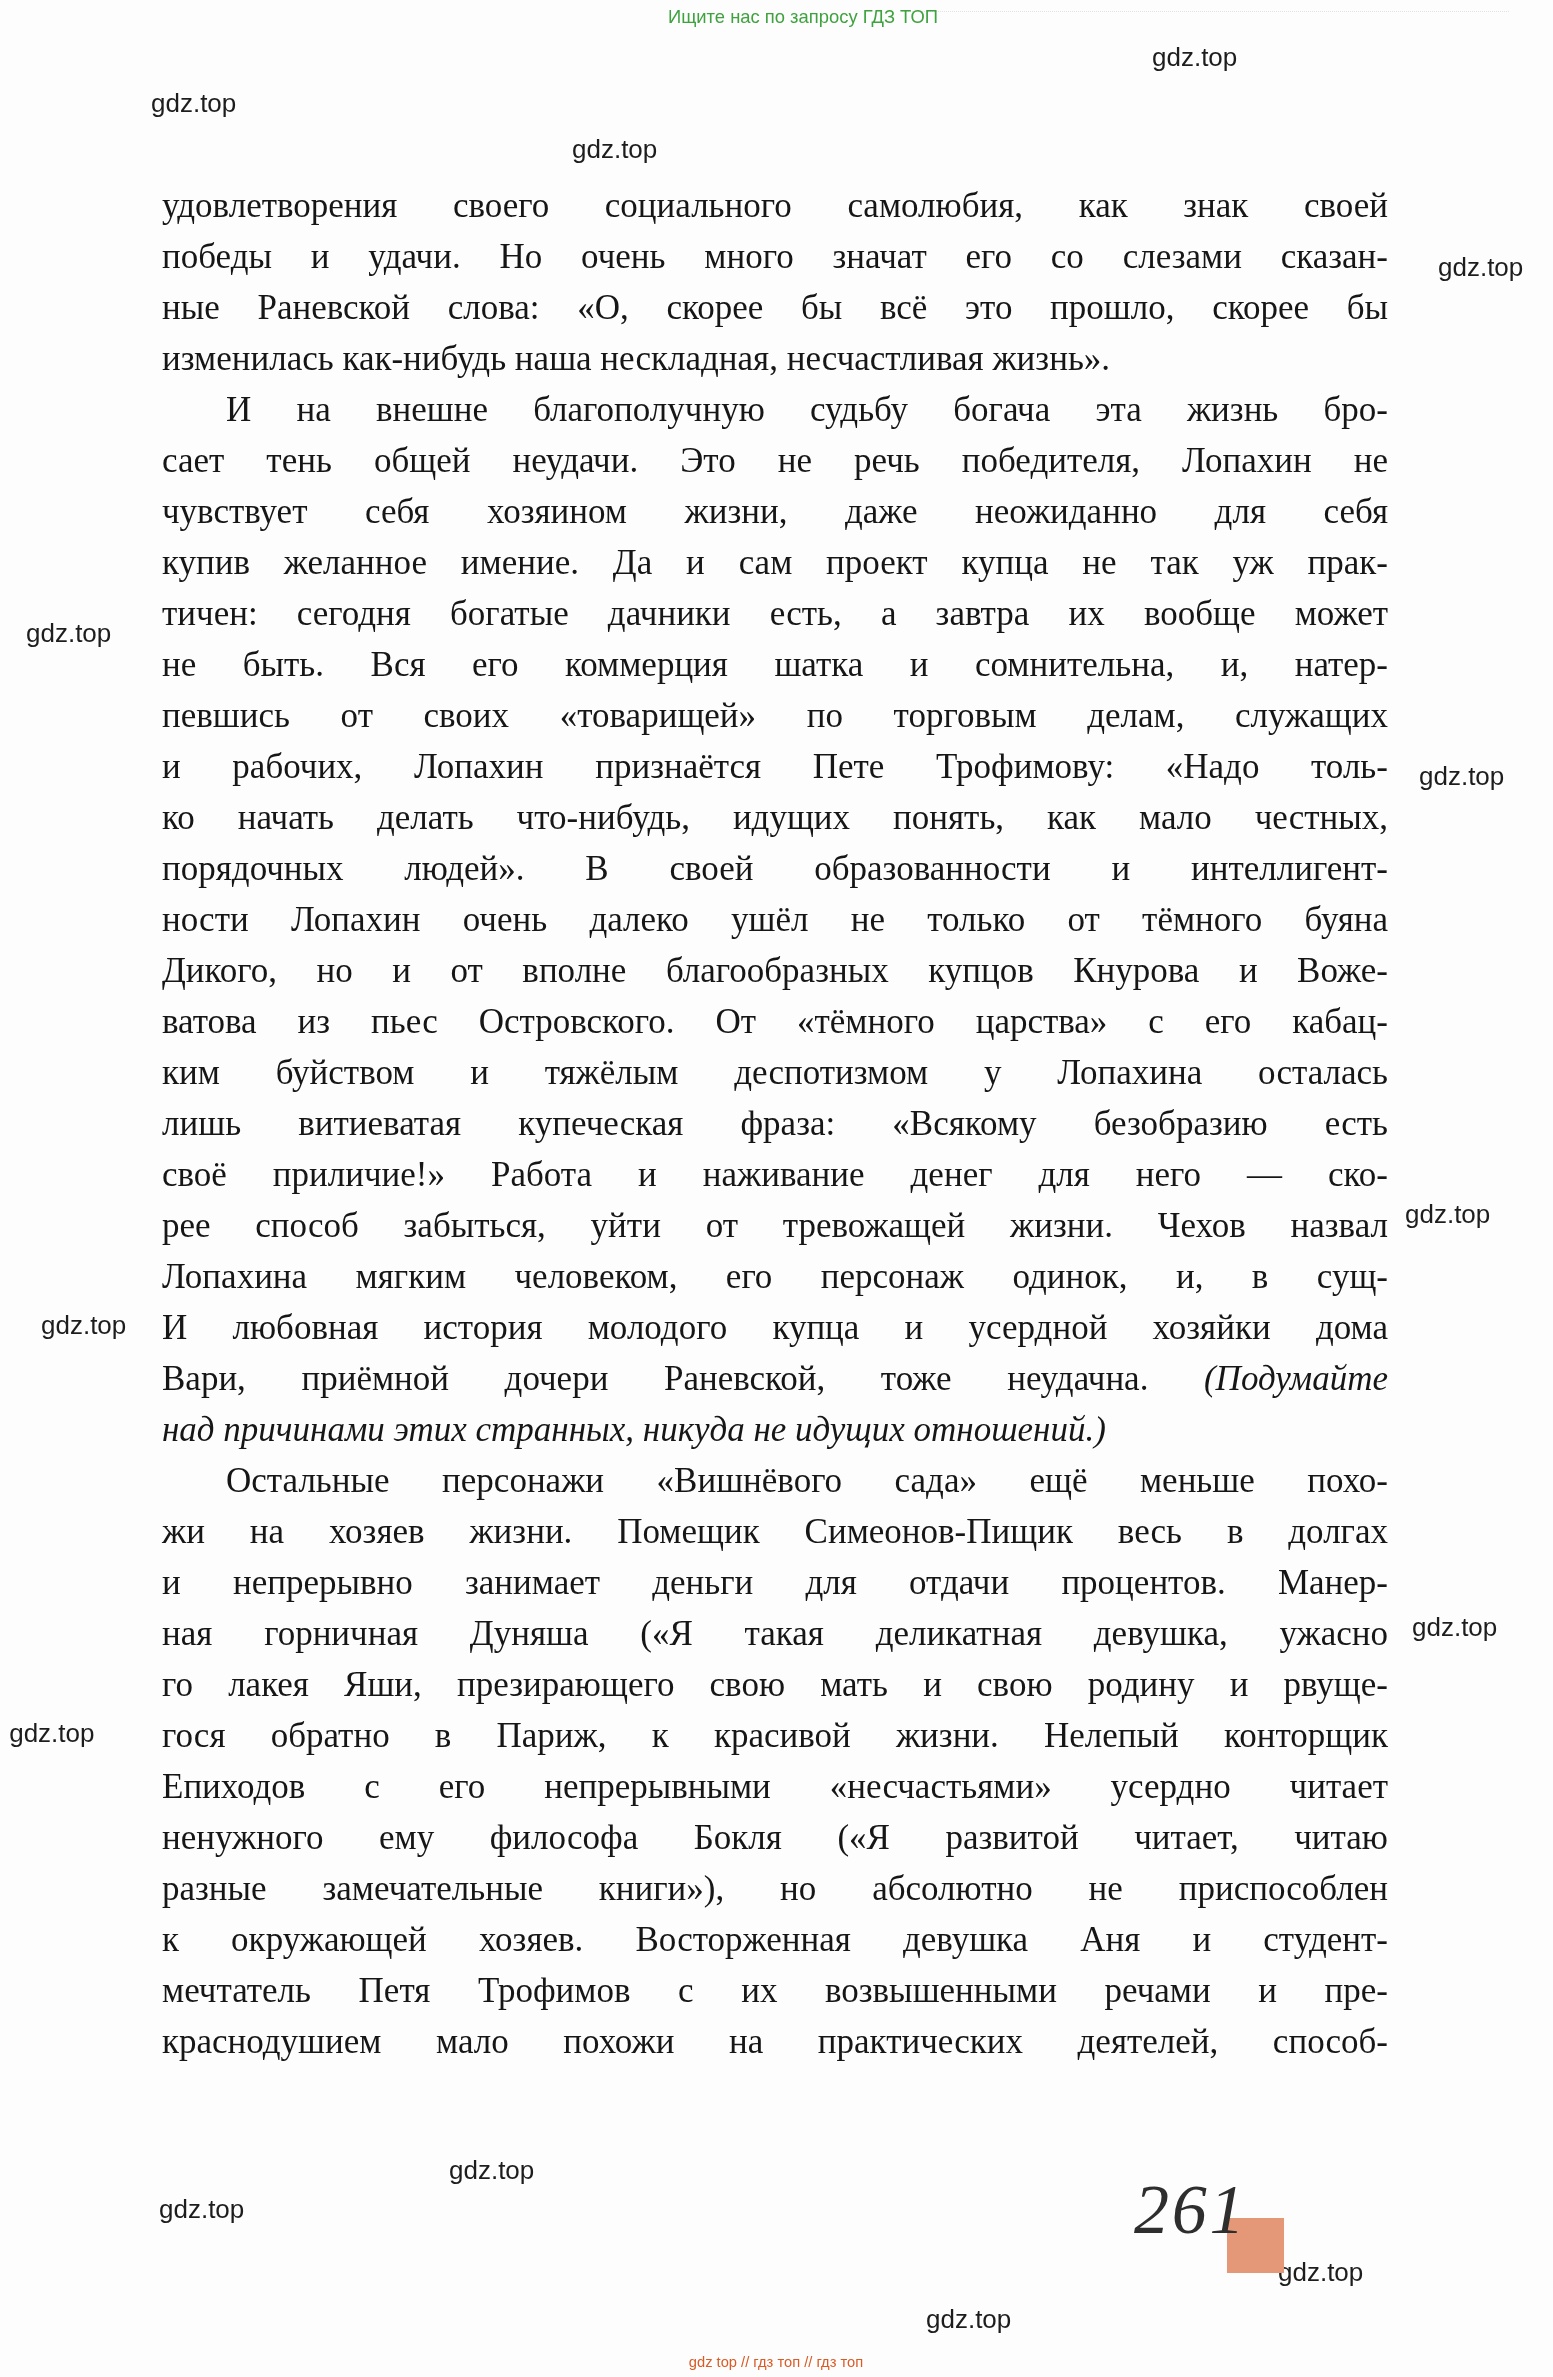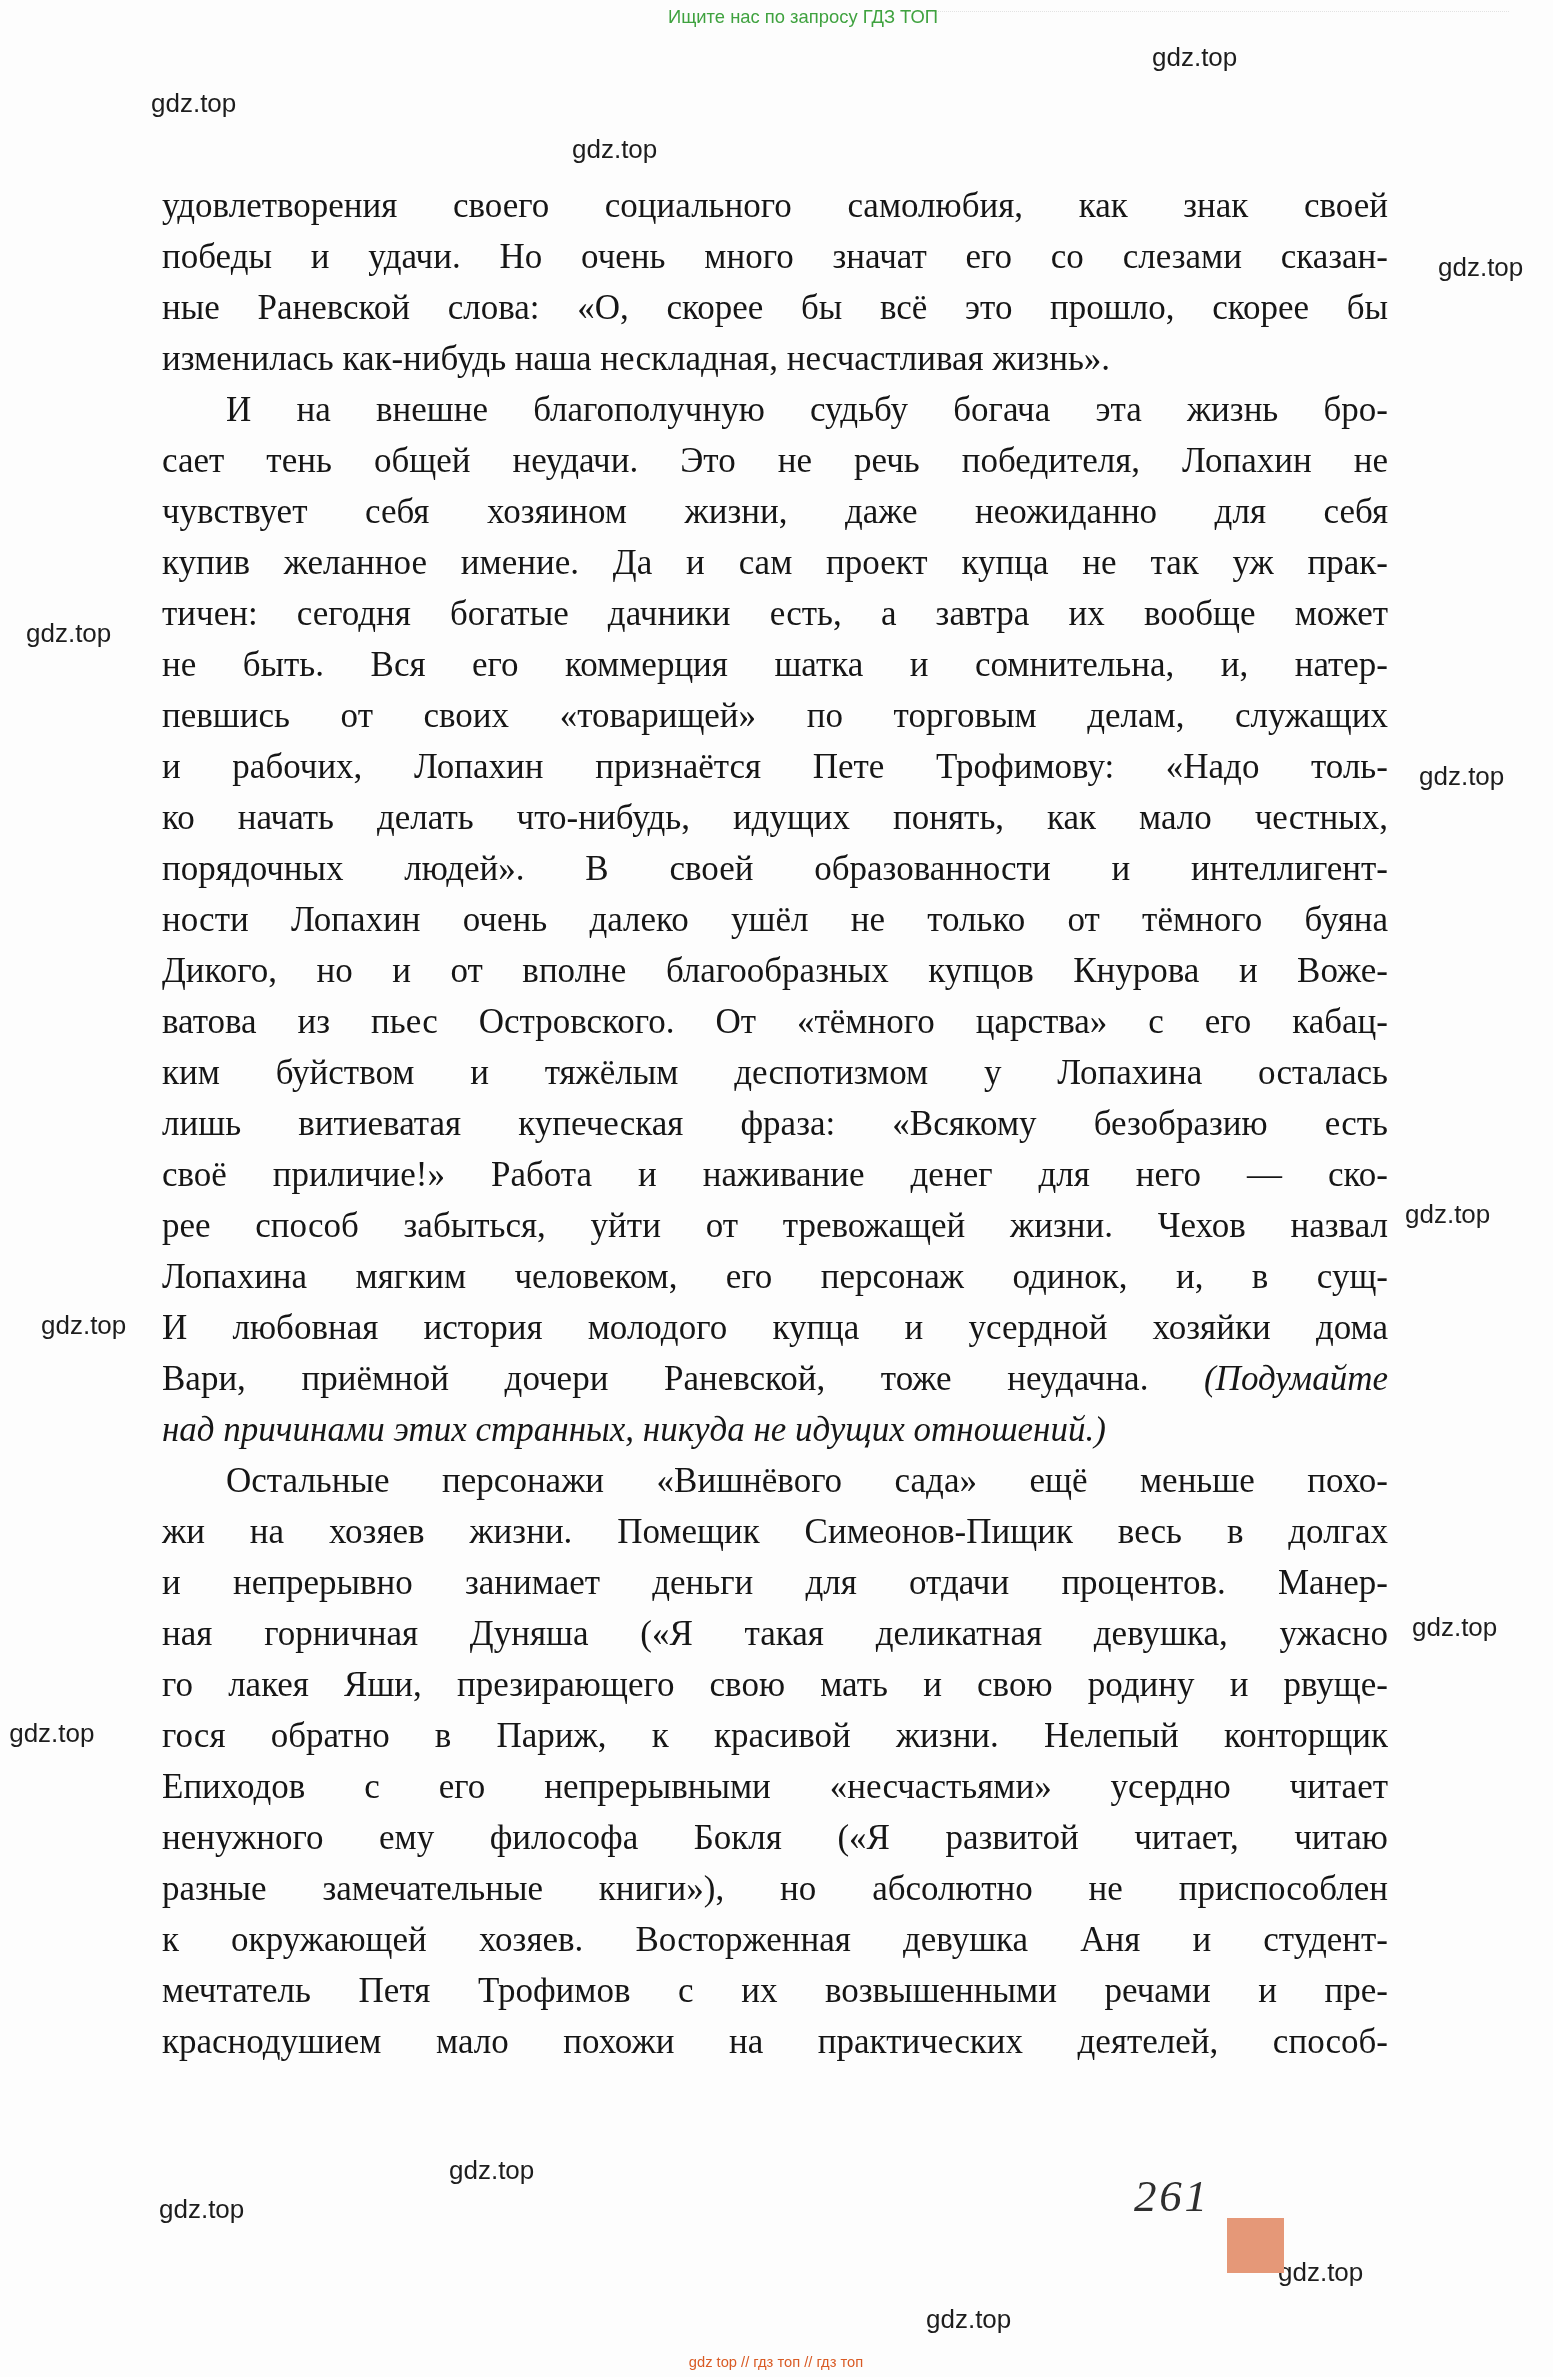--- a/index.html
+++ b/index.html
@@ -52,21 +52,21 @@
     text-align-last: justify;
   }
   .line.nofill { text-align-last: left; }
   .line.indent { text-indent: 64px; }
   .it { font-style: italic; }
 
   .page-number {
     position: absolute;
     left: 1134px;
     top: 2170px;
-    font-size: 45px;
+    font-size: 70px;
     font-style: italic;
     color: #2e2e2e;
     letter-spacing: 2.8px;
     z-index: 2;
   }
   .corner-accent {
     position: absolute;
     left: 1227px;
     top: 2218px;
     width: 57px;

